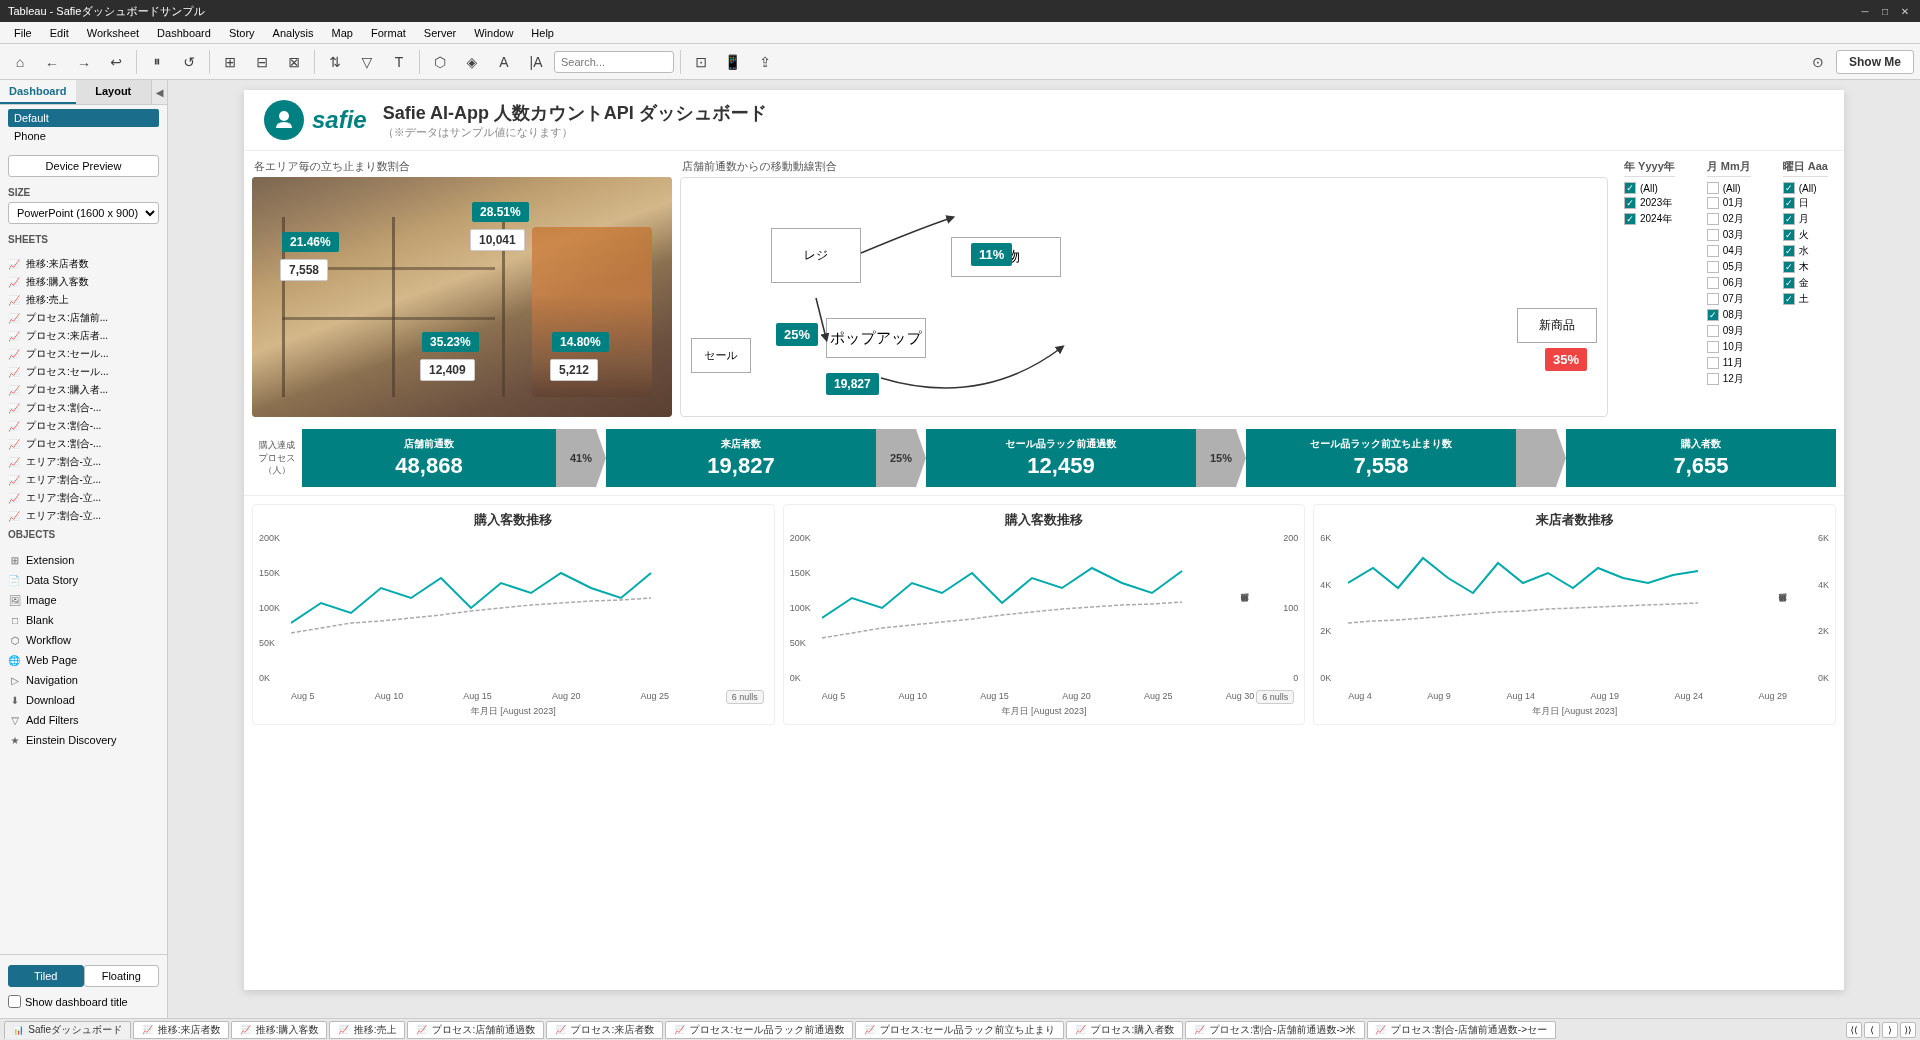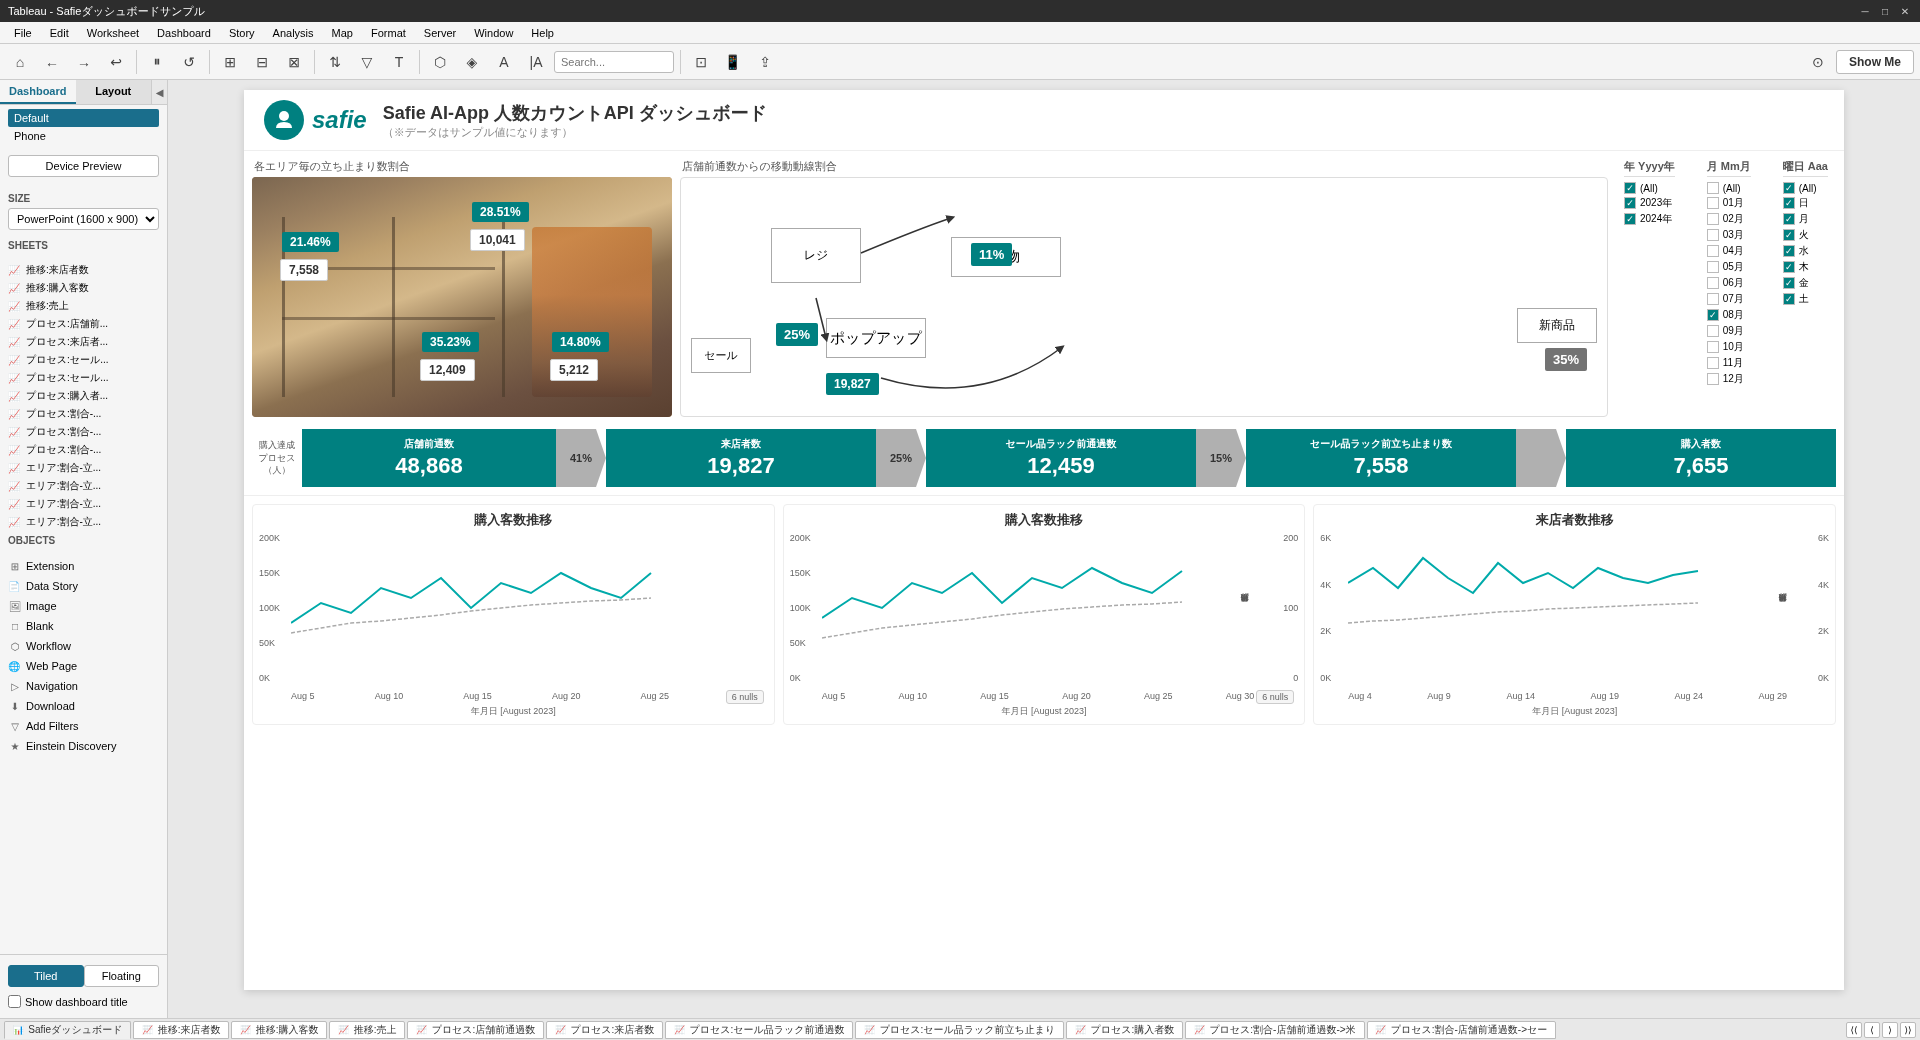--- a/index.html
+++ b/index.html
@@ -115,21 +115,20 @@
     .device-preview-btn {
       display: block;
       width: 100%;
       padding: 4px 8px;
       background: white;
       border: 1px solid #bbb;
       border-radius: 3px;
       cursor: pointer;
       font-size: 11px;
       text-align: center;
-      margin-bottom: 6px;
     }
 
     .size-select {
       width: 100%;
       padding: 3px 4px;
       font-size: 11px;
       border: 1px solid #bbb;
       border-radius: 3px;
       background: white;
     }
@@ -609,21 +608,21 @@
 
             <div style="position:absolute;left:270px;top:20px;width:110px;height:40px;border:1px solid #aaa;background:white;display:flex;align-items:center;justify-content:center;font-size:14px;margin-top:39px;">小物</div>
 
             <div style="position:absolute;right:10px;top:130px;width:80px;height:35px;border:1px solid #aaa;background:white;display:flex;align-items:center;justify-content:center;font-size:12px;">新商品</div>
 
             <div style="position:absolute;left:10px;top:160px;width:60px;height:35px;border:1px solid #aaa;background:white;display:flex;align-items:center;justify-content:center;font-size:11px;">セール</div>
 
             <div style="position:absolute;left:145px;top:140px;width:100px;height:40px;border:1px solid #aaa;background:white;display:flex;align-items:center;justify-content:center;font-size:15px;">ポップアップ</div>
 
             <div style="position:absolute;left:290px;top:65px;background:#008080;color:white;padding:4px 8px;font-size:13px;font-weight:700;border-radius:2px;">11%</div>
-            <div style="position:absolute;right:20px;top:170px;background:#737373;color:white;padding:4px 8px;font-size:13px;font-weight:700;border-radius:2px;">35%</div>
+            <div style="position:absolute;right:20px;top:170px;background:#ef4444;color:white;padding:4px 8px;font-size:13px;font-weight:700;border-radius:2px;">35%</div>
             <div style="position:absolute;left:95px;top:145px;background:#008080;color:white;padding:4px 8px;font-size:13px;font-weight:700;border-radius:2px;">25%</div>
             <div style="position:absolute;left:145px;top:195px;background:#008080;color:white;padding:4px 8px;font-size:12px;font-weight:700;border-radius:2px;">19,827</div>
 
             <svg style="position:absolute;inset:0;width:100%;height:100%;pointer-events:none;">
 
               <path d="M 180 75 Q 240 50 270 40" stroke="#333" stroke-width="1.5" fill="none" marker-end="url(#arr)"></path>
 
               <path d="M 135 120 Q 140 140 145 160" stroke="#333" stroke-width="1.5" fill="none" marker-end="url(#arr)"></path>
 
               <path d="M 200 200 Q 300 230 380 170" stroke="#333" stroke-width="1.5" fill="none" marker-end="url(#arr)"></path>

